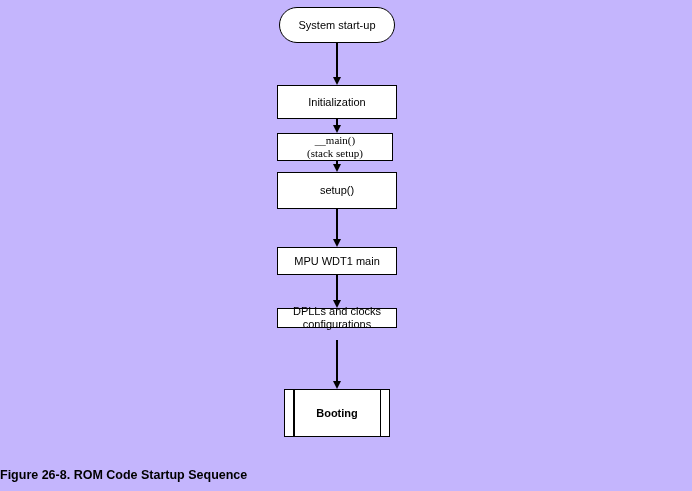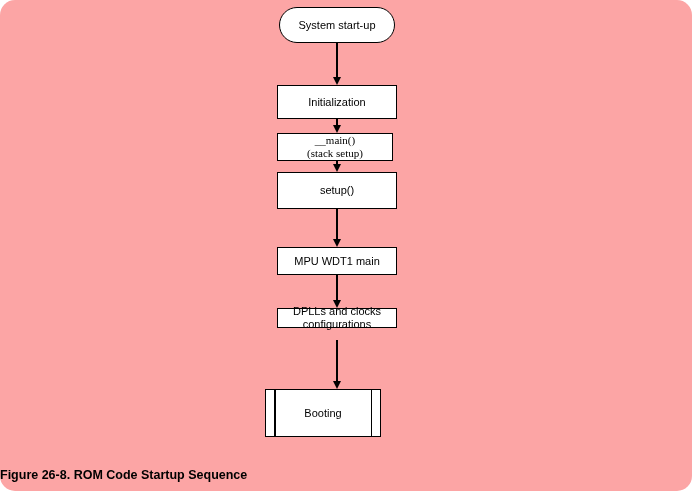--- a/index.html
+++ b/index.html
@@ -4,25 +4,24 @@
 <style>
   html, body {
     margin: 0;
     padding: 0;
     background: #ffffff;
   }
   .page {
     position: relative;
     width: 692px;
     height: 491px;
-    background: #fca5a5;
+    background: #c4b5fd;
     font-family: "Liberation Sans", "DejaVu Sans", sans-serif;
     color: #000000;
     overflow: hidden;
-    border-radius: 15px;
   }
   .node {
     position: absolute;
     box-sizing: border-box;
     border: 1.5px solid #000000;
     background: #ffffff;
     display: flex;
     align-items: center;
     justify-content: center;
     text-align: center;
@@ -36,21 +35,21 @@
   .terminator {
     left: 279px; top: 7px;
     width: 116px; height: 36px;
     border-radius: 18px;
   }
   .box-initialization { left: 277px; top: 85px;  width: 120px; height: 34px; }
   .box-main-stack     { left: 277px; top: 133px; width: 116px; height: 28px; font-family: Liberation Serif, serif; }
   .box-main           { left: 277px; top: 172px; width: 120px; height: 37px; }
   .box-mpu-wdt1       { left: 277px; top: 247px; width: 120px; height: 28px; }
   .box-dplls          { left: 277px; top: 308px; width: 120px; height: 20px; }
-  .box-booting        { left: 265px; top: 389px; width: 116px; height: 48px; }
+  .box-booting        { left: 284px; top: 389px; width: 106px; height: 48px; font-weight: bold; }
 
   .sidebar-line {
     position: absolute;
     top: 0;
     bottom: 0;
     width: 1.5px;
     background: #000000;
   }
   .sidebar-line.left  { left: 8px; }
   .sidebar-line.right { right: 8px; }

